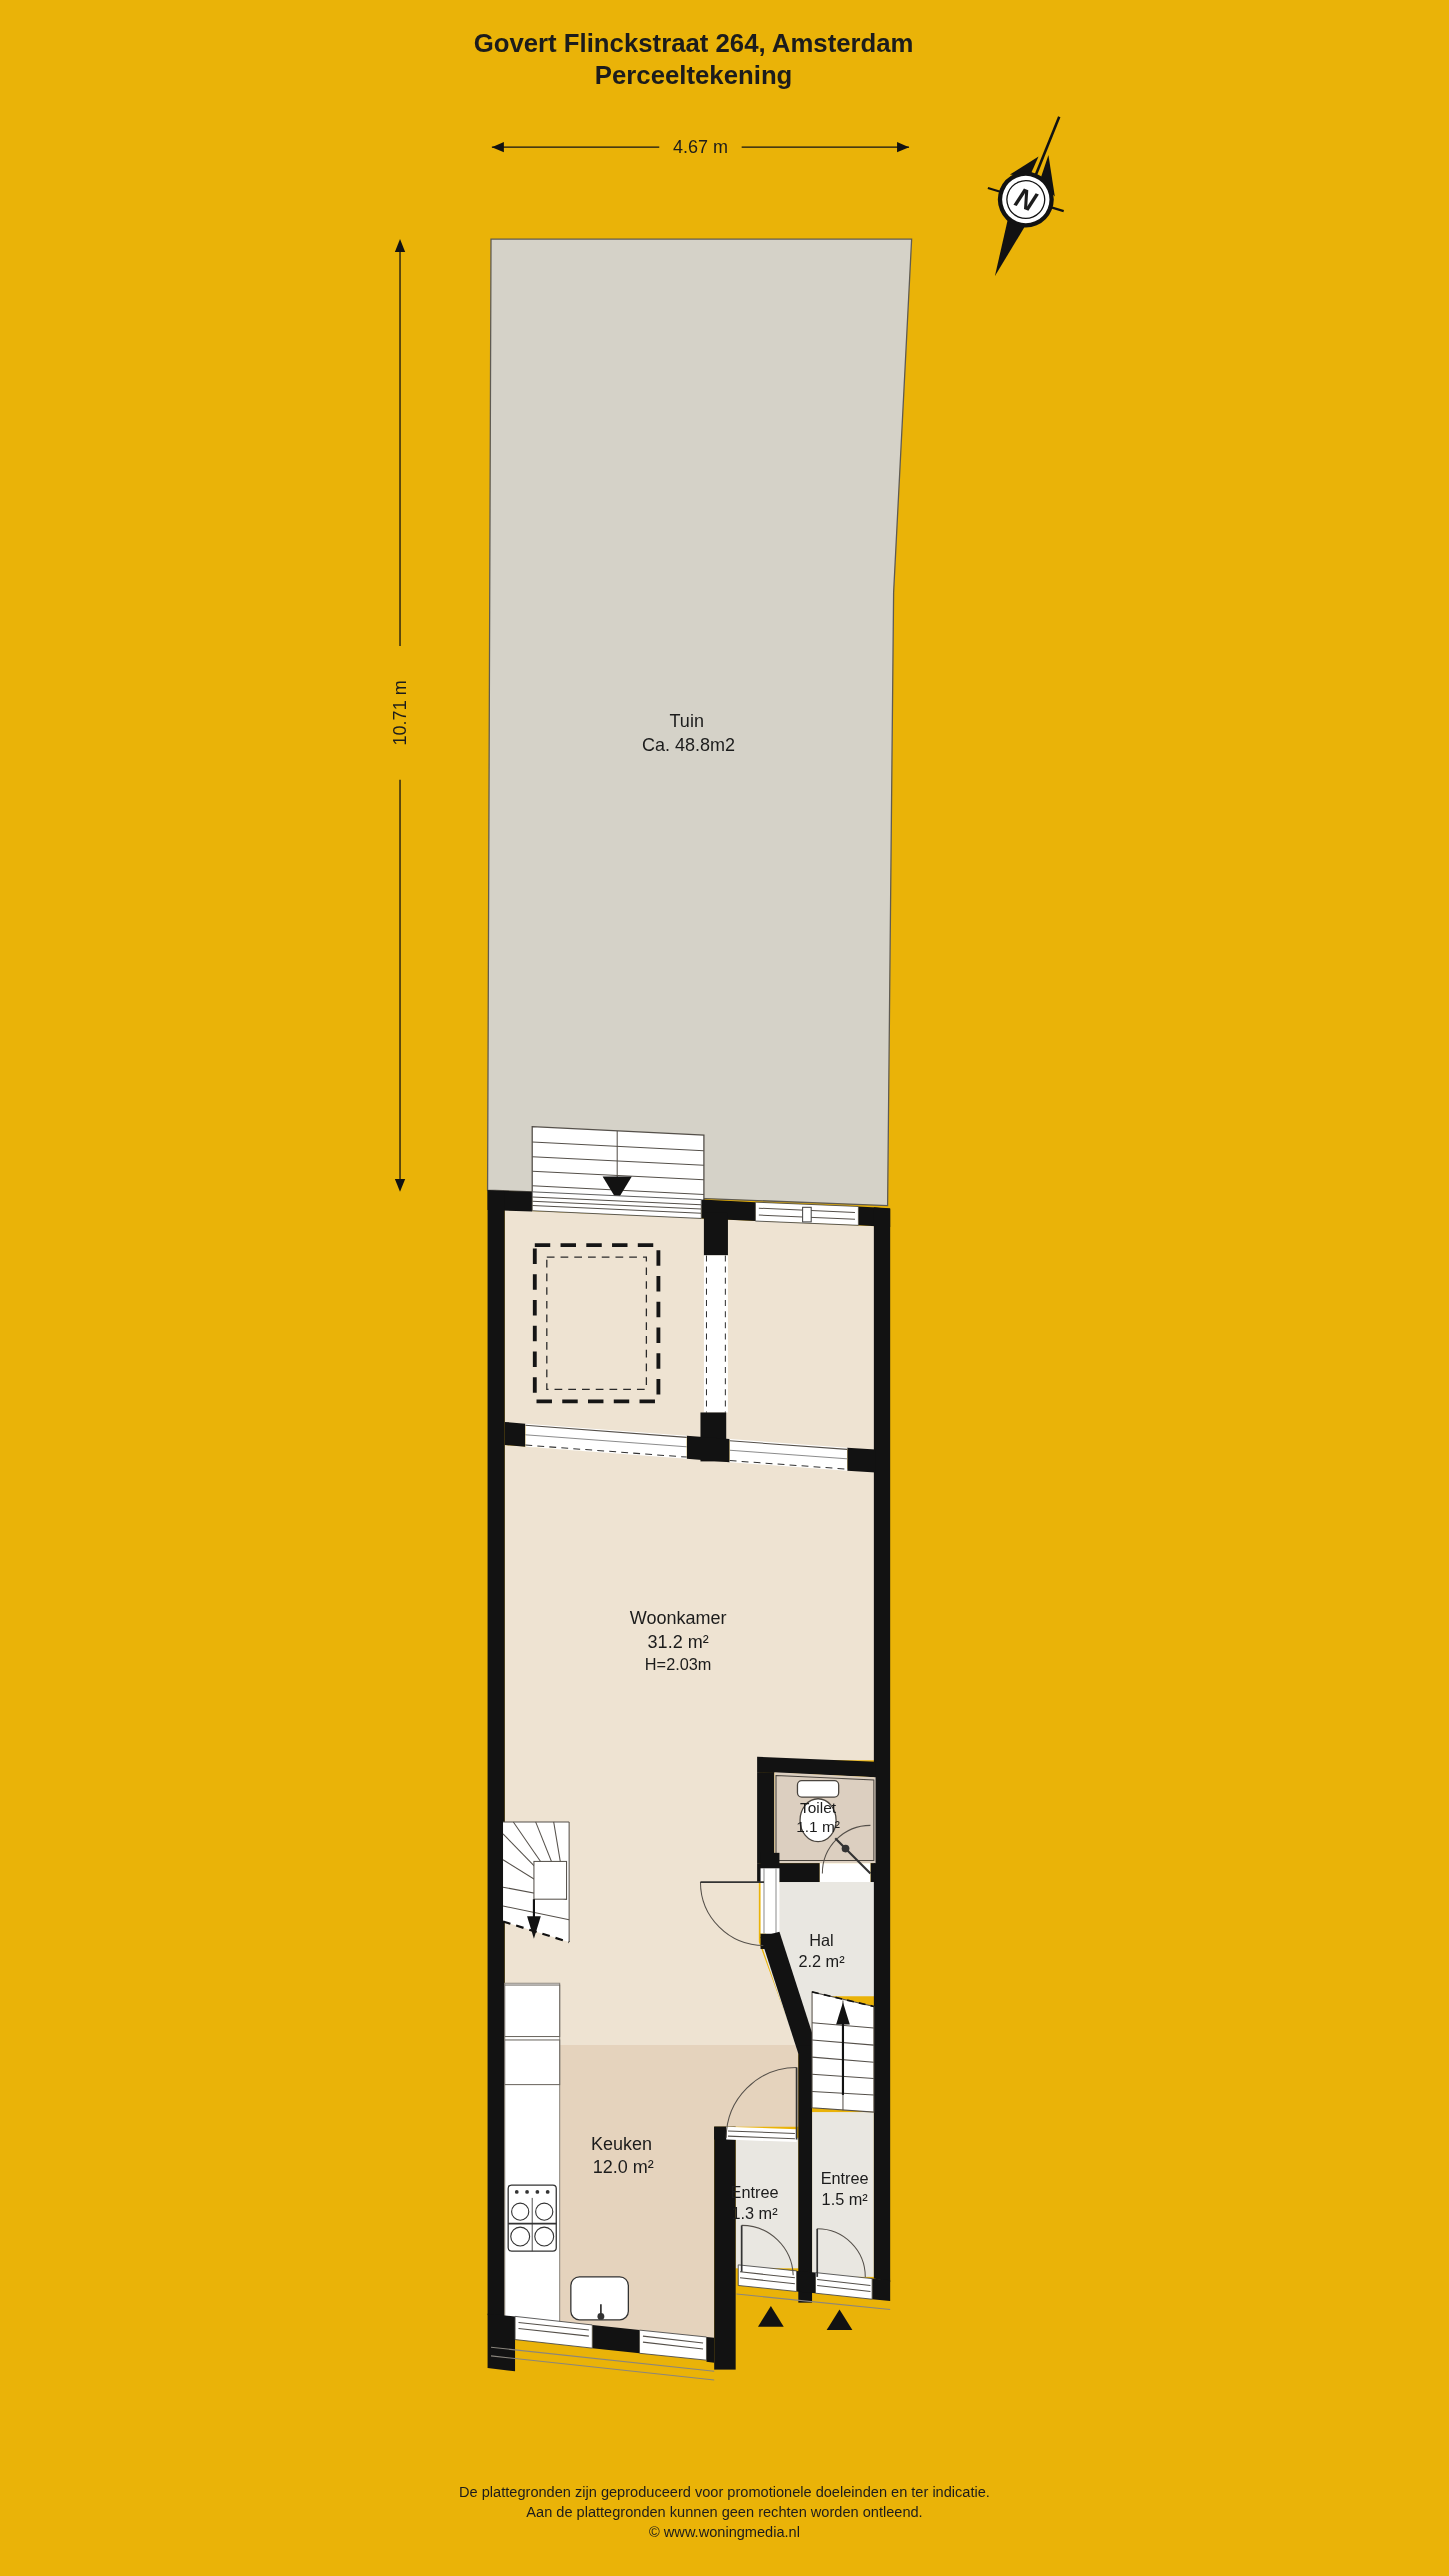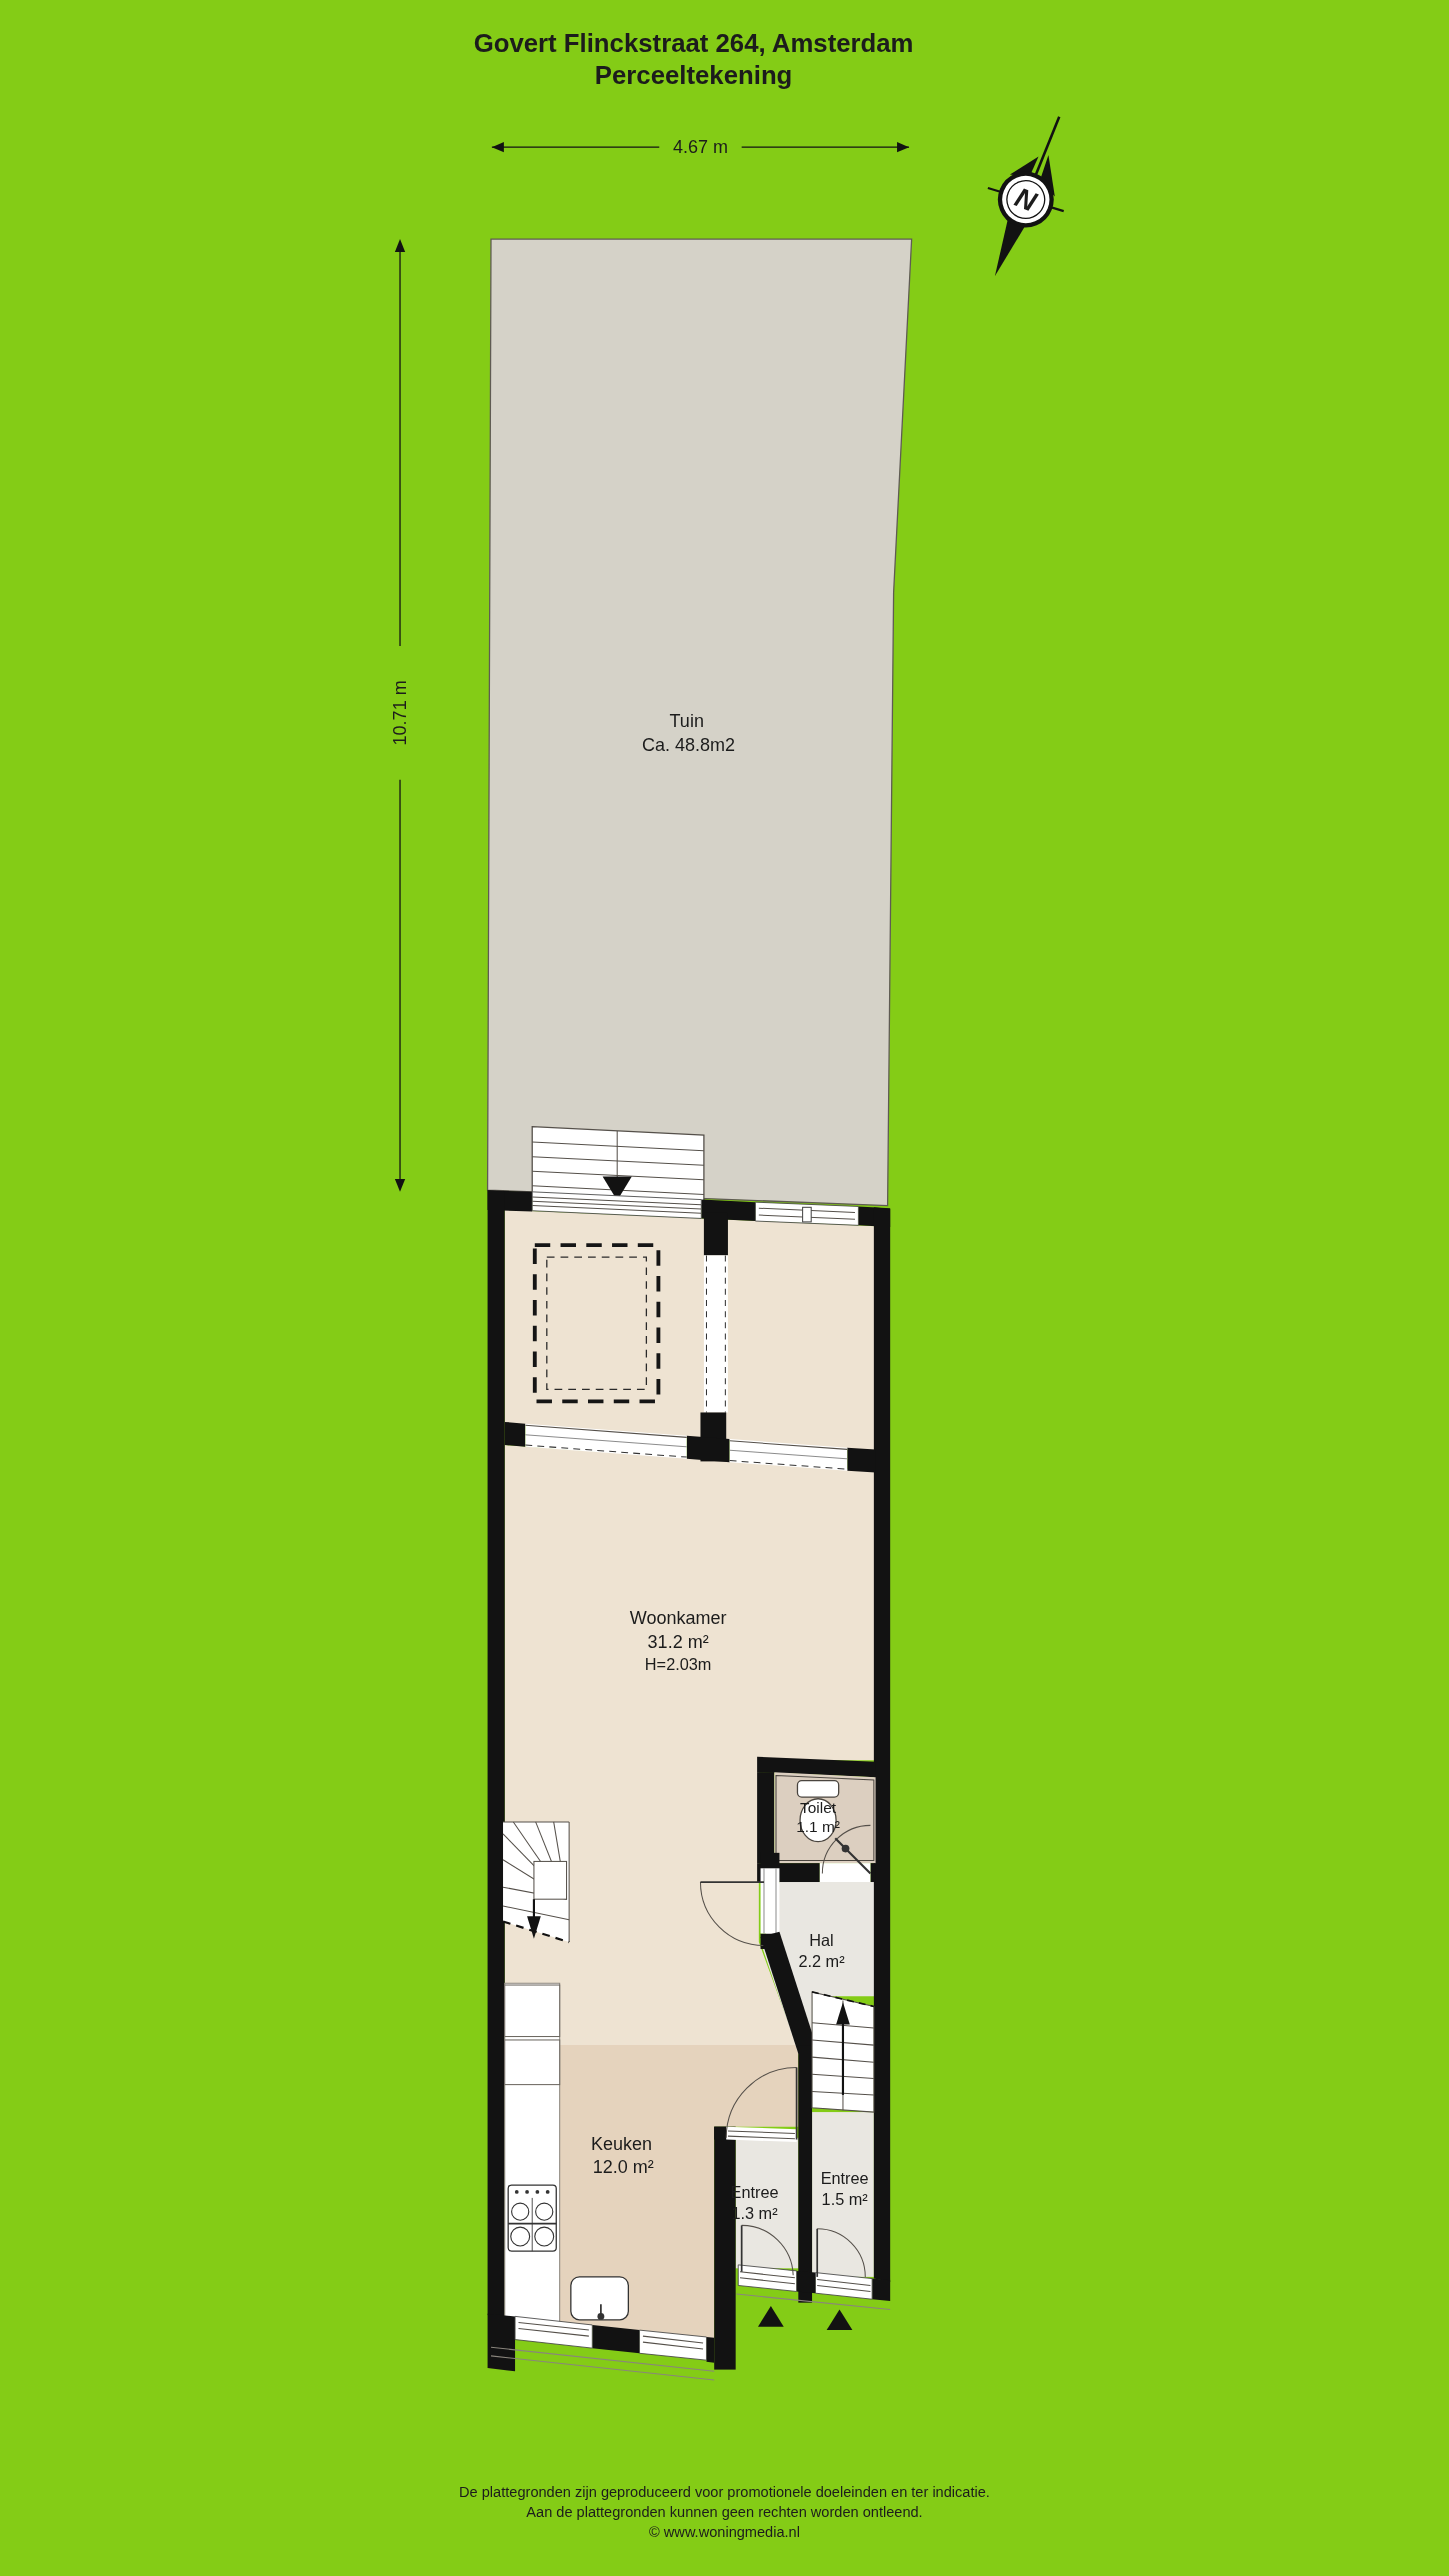--- a/index.html
+++ b/index.html
@@ -1,16 +1,16 @@
 <!DOCTYPE html>
 <html style="--wall: #121212; --garden: #d5d2c8; --floor: #eee3d2; --kitchen_floor: #e5d3bd; --toilet_floor: #dccfc0; --hall_floor: #e9e7e1; --fixture_line: #55504a; --text: #1c1c1c;font-size:13.7px"><head>
 <meta charset="utf-8">
 <style>
   html,body{margin:0;padding:0;background:#ffffff;}
-  .page{position:relative;width:1449px;height:2576px;background:#84cc16;overflow:hidden;}
+  .page{position:relative;width:1449px;height:2576px;background:#eab308;overflow:hidden;}
   svg text{font-family:"Liberation Sans", sans-serif;fill:var(--text,#1c1c1c);}
   .title{font-weight:bold;font-size:30px;}
   .dim{font-size:21px;}
   .room{font-size:21px;}
   .room-s{font-size:19px;}
   .room-xs{font-size:18px;}
   .footer{font-size:17px;}
   .thin{stroke:var(--fixture_line,#55504a);stroke-width:1.2;fill:none;}
 </style>
 </head>

